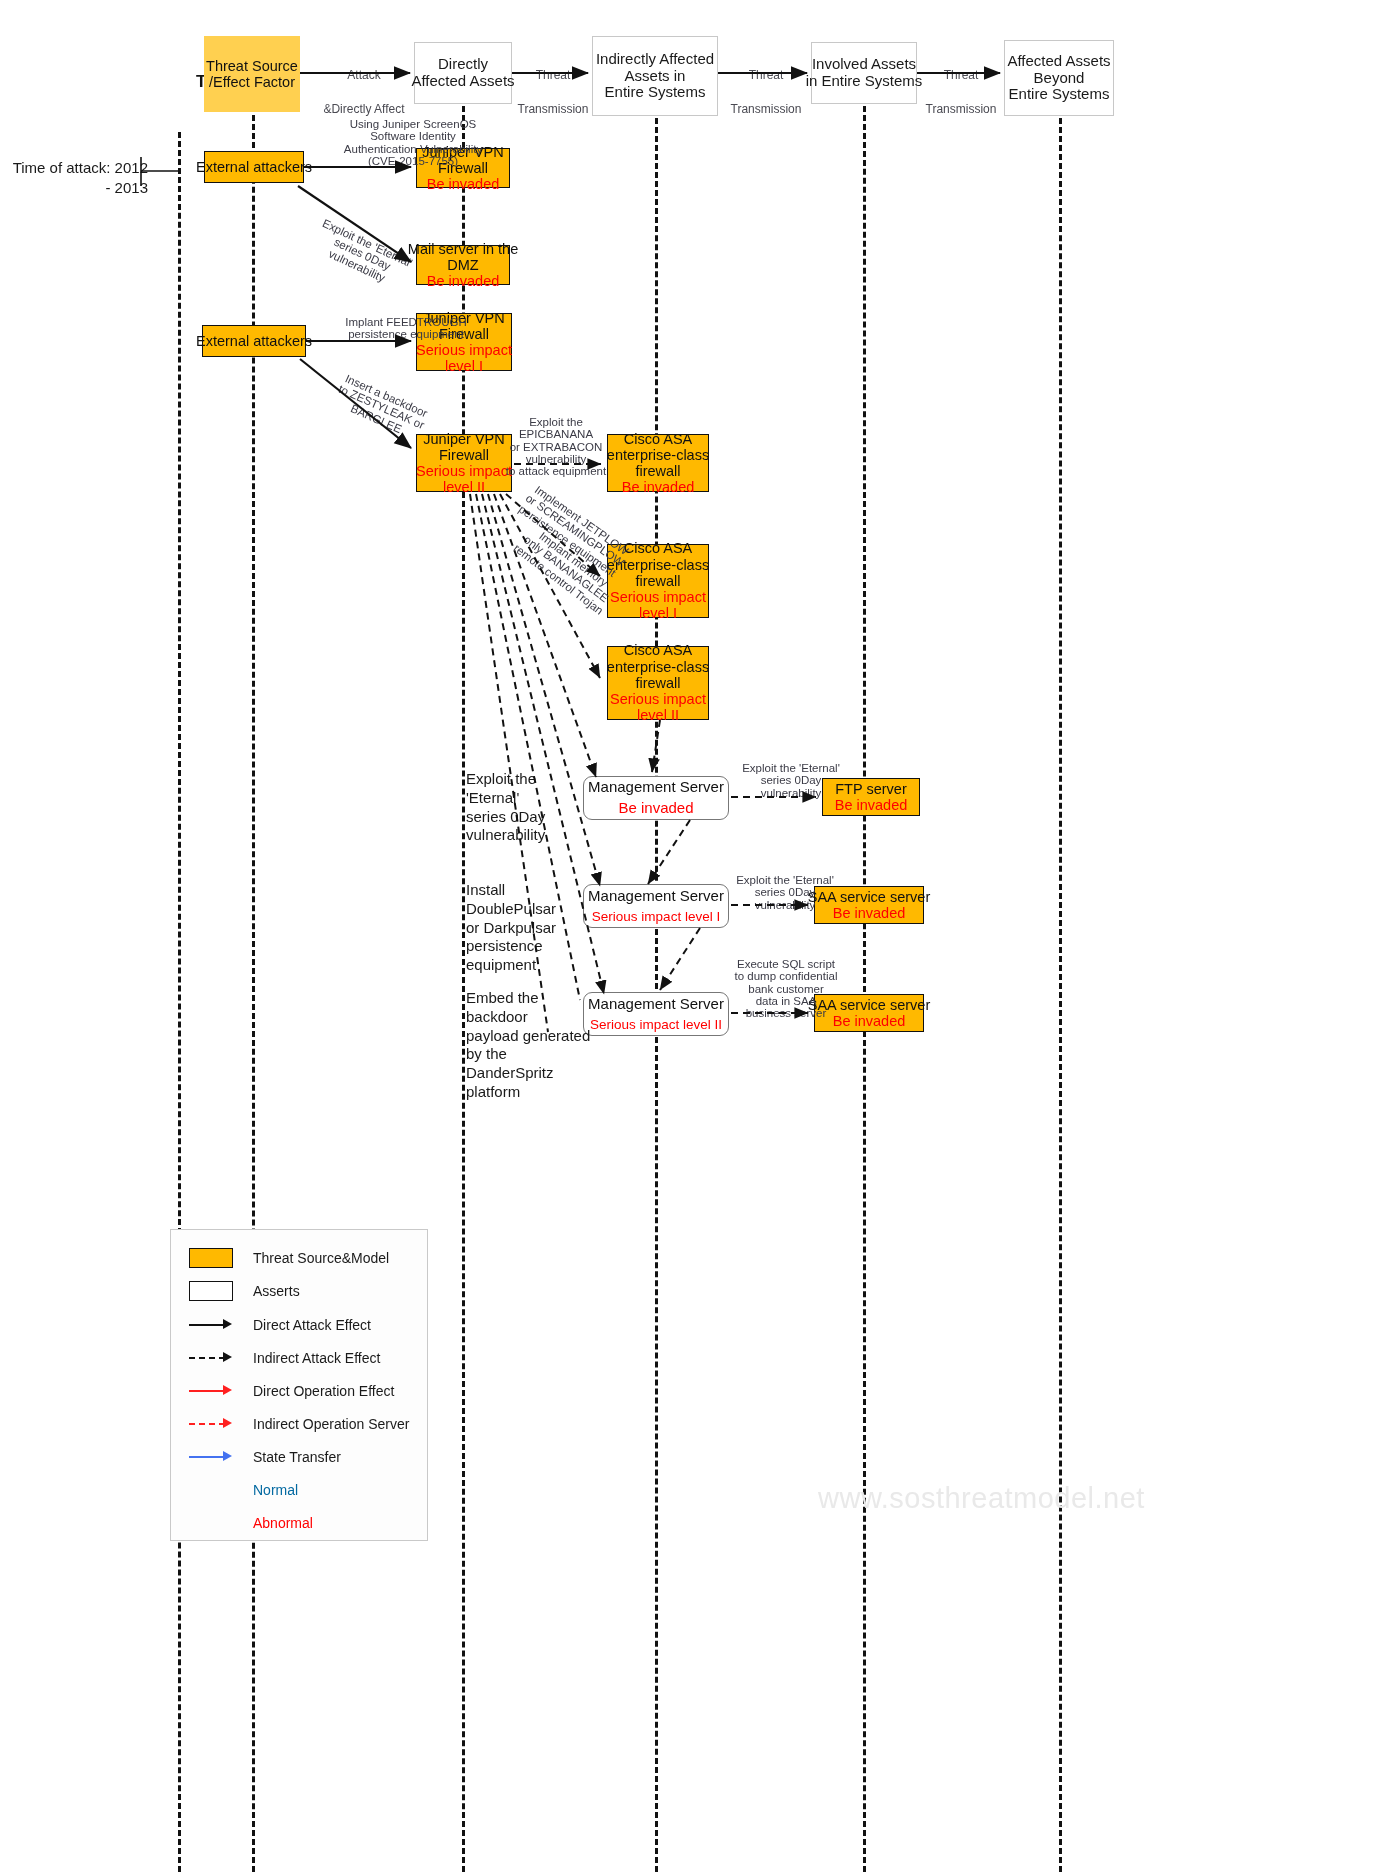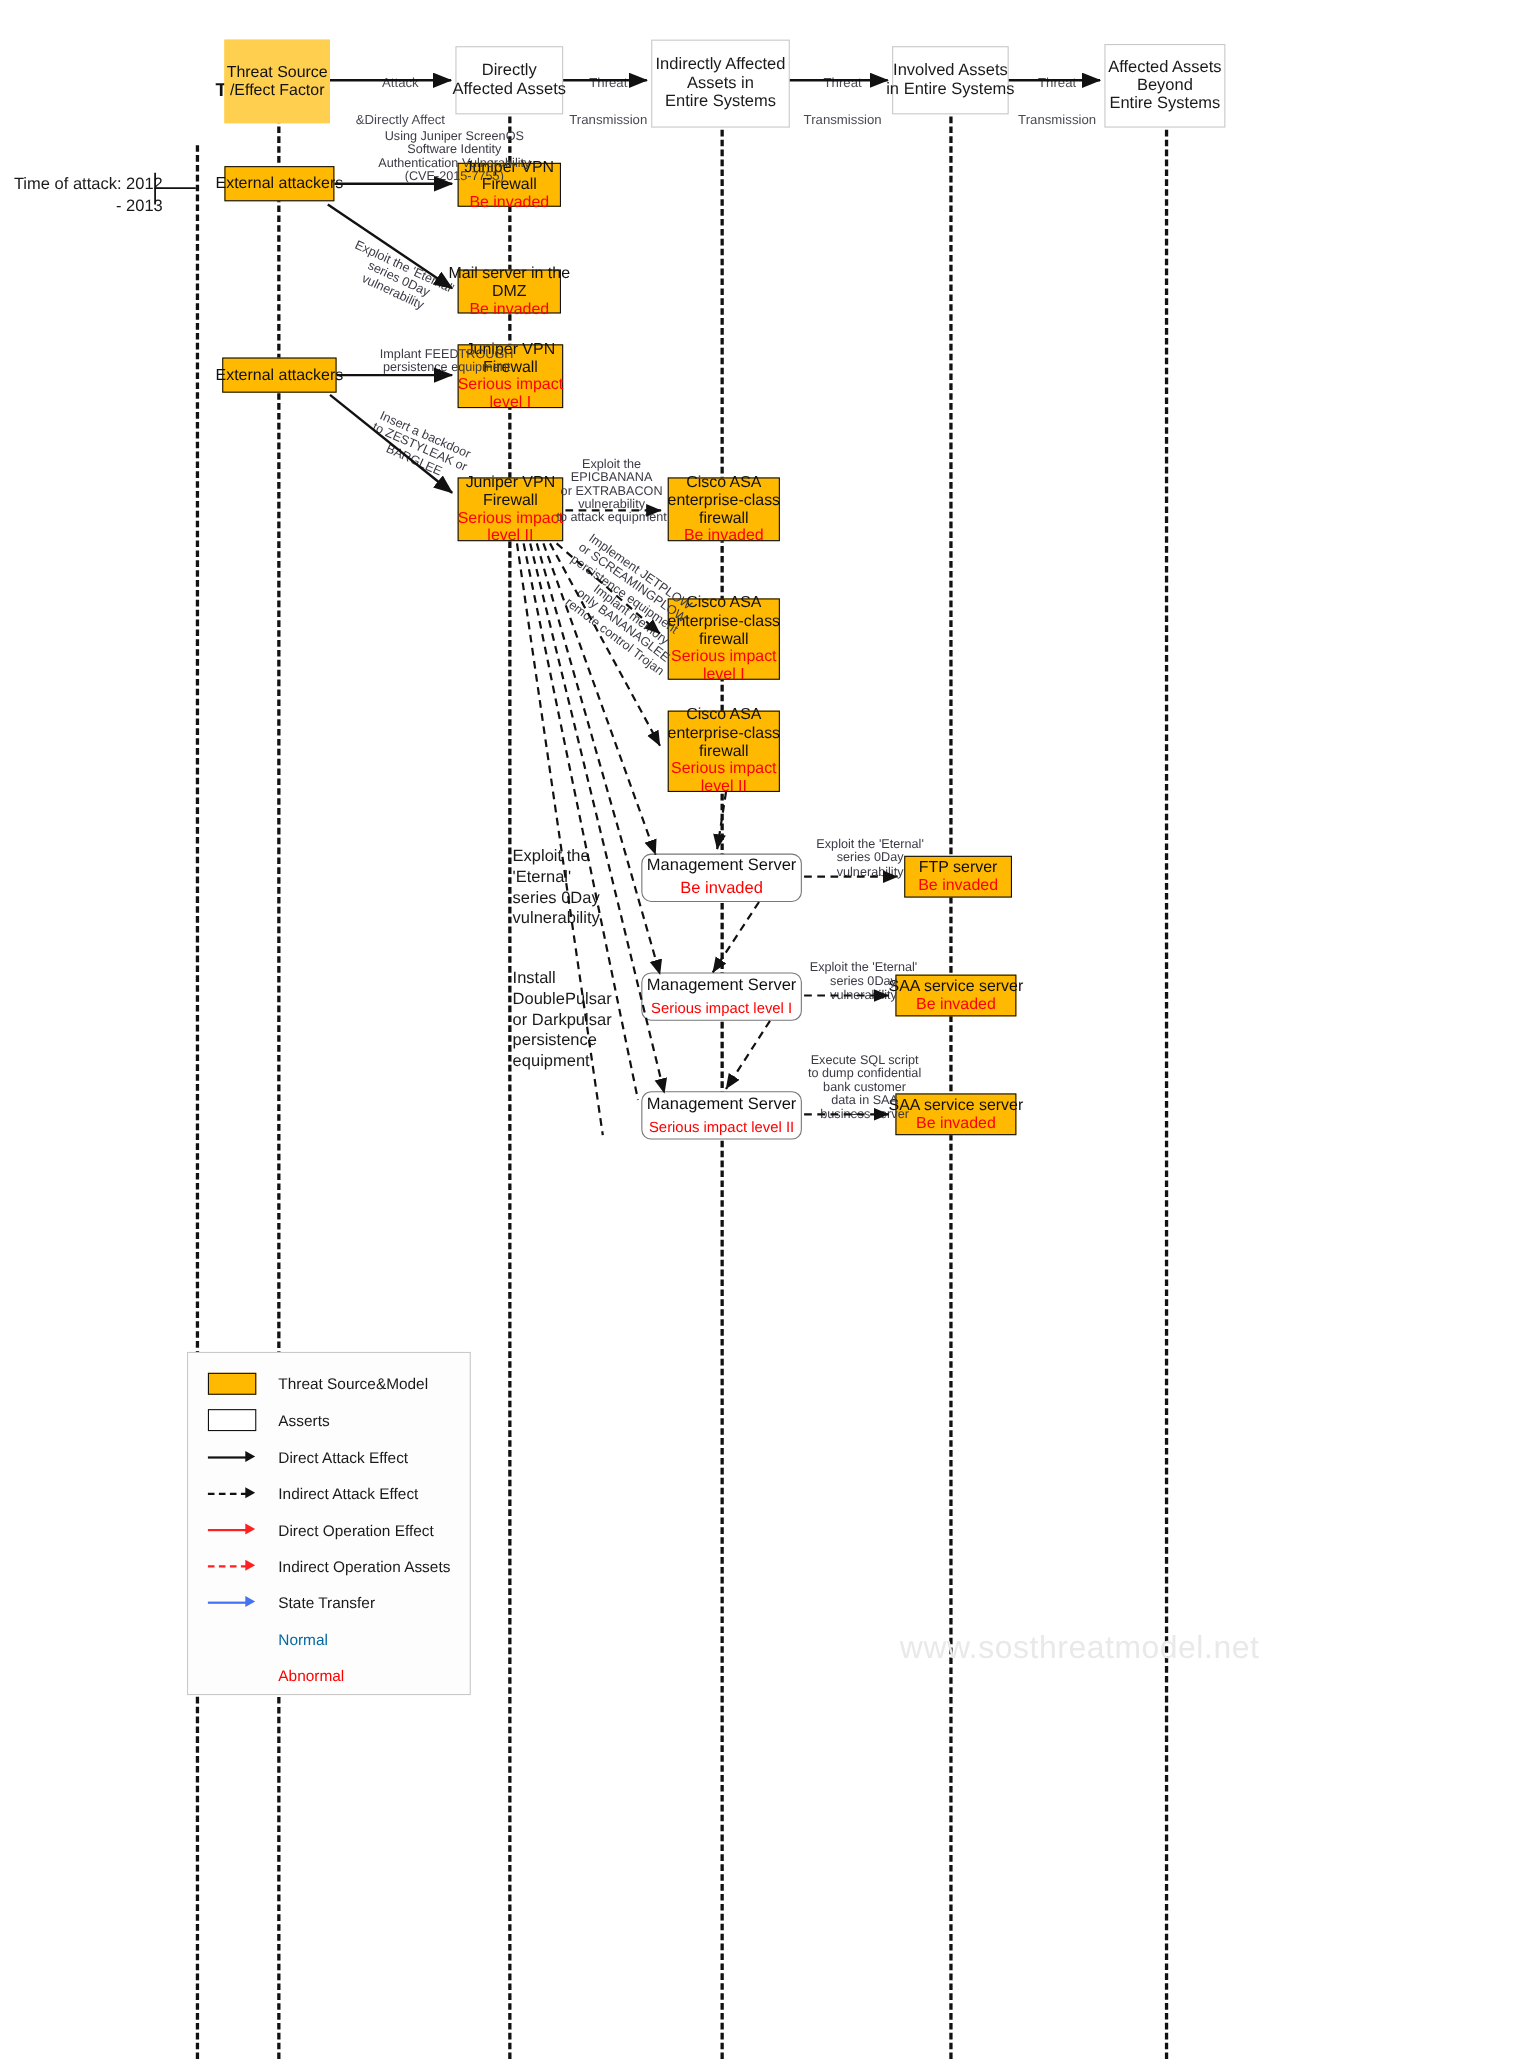--- a/index.html
+++ b/index.html
@@ -239,20 +239,24 @@
   <div class="elabel big" style="left:466px;top:770px;width:130px;text-align:left;">Exploit the
 'Eternal'
 series 0Day
 vulnerability</div>
 
   <div class="elabel big" style="left:466px;top:881px;width:124px;text-align:left;">Install DoublePulsar
 or Darkpulsar
 persistence
 equipment</div>
 
+  <div class="elabel big" style="left:466px;top:989px;width:130px;text-align:left;">Embed the backdoor
+payload generated
+by the DanderSpritz
+platform</div>
 
   <div class="elabel" style="left:736px;top:762px;width:110px;">Exploit the 'Eternal'
 series 0Day
 vulnerability</div>
 
   <div class="elabel" style="left:730px;top:874px;width:110px;">Exploit the 'Eternal'
 series 0Day
 vulnerability</div>
 
   <div class="elabel" style="left:730px;top:958px;width:112px;">Execute SQL script
@@ -338,21 +342,21 @@
         <span class="l" style="border-top:2px solid #ff2020;"></span>
         <span class="h" style="border-left:9px solid #ff2020;"></span>
       </span>
       <span class="lgtext">Direct Operation Effect</span>
     </div>
     <div class="lgrow" style="top:184px;">
       <span class="lineswatch">
         <span class="l" style="border-top:2px dashed #ff2020;"></span>
         <span class="h" style="border-left:9px solid #ff2020;"></span>
       </span>
-      <span class="lgtext">Indirect Operation Assets</span>
+      <span class="lgtext">Indirect Operation Server</span>
     </div>
     <div class="lgrow" style="top:217px;">
       <span class="lineswatch">
         <span class="l" style="border-top:2px solid #4472f0;"></span>
         <span class="h" style="border-left:9px solid #4472f0;"></span>
       </span>
       <span class="lgtext">State Transfer</span>
     </div>
     <div class="lgrow" style="top:250px;">
       <span class="swatch"></span>

